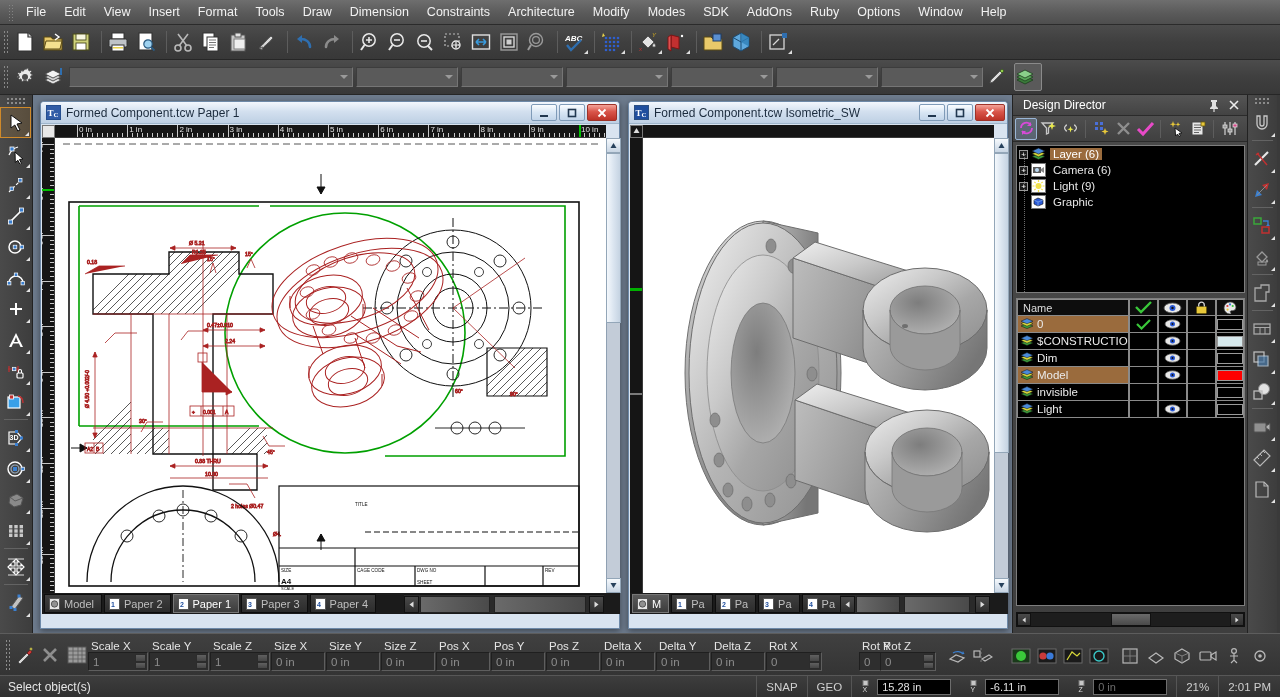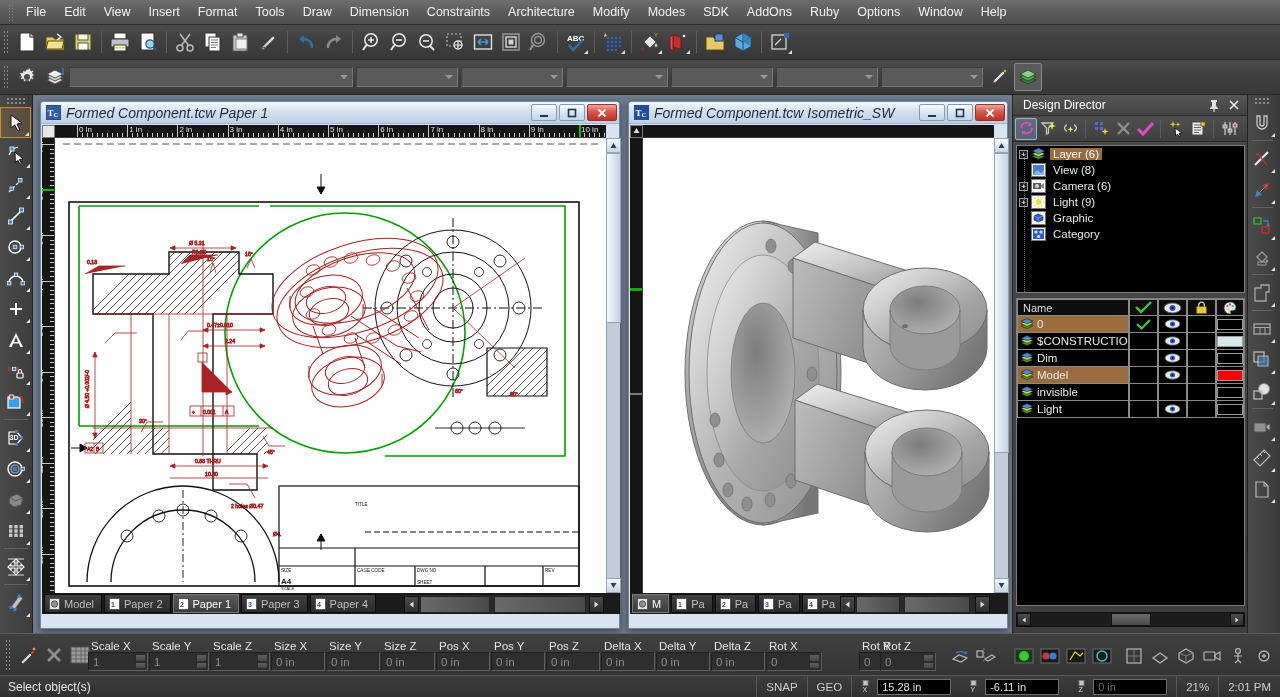--- a/index.html
+++ b/index.html
@@ -29,22 +29,22 @@
     position:absolute; left:0; width:1280px;
     background:linear-gradient(#4c4c4c,#3f3f3f 50%,#383838);
     border-bottom:1px solid #262626;
     display:flex; align-items:center;
   }
   #toolbar1{ top:25px; height:35px; }
   #toolbar2{ top:60px; height:35px; }
   .tbgrip{ width:6px; height:24px; margin:0 4px 0 3px;
     background-image:radial-gradient(circle,#888 40%,transparent 42%);
     background-size:3px 4px;}
-  .tbtn{ width:28px; height:28px; display:flex; align-items:center; justify-content:center;
-    border:1px solid transparent; border-radius:2px; position:relative; cursor:default;}
+  .tbtn{ width:28px; height:28px; display:flex; align-items:center; 
+    border:1px solid transparent; border-radius:2px; position:relative; cursor:default;font-style:italic;}
   .tbsep{ width:1px; height:22px; background:#2a2a2a; border-right:1px solid #5d5d5d; margin:0 4px; }
   .tbtn .corner{ position:absolute; right:1px; bottom:1px; width:0;height:0;
     border-left:4px solid transparent; border-bottom:4px solid #ddd;}
 
   
   .combo{ height:20px; background:#5a5a5a; border:1px solid #757575;
     border-top-color:#3d3d3d; border-left-color:#3d3d3d;
     margin-right:3px; position:relative; display:flex; align-items:center;}
   .combo .arw{ position:absolute; right:4px; top:7px; width:0;height:0;
     border-left:4px solid transparent;border-right:4px solid transparent;border-top:4px solid #9a9a9a;}
@@ -79,21 +79,21 @@
   
   .mdi{ position:absolute; background:#d9e4f0;
     border:1px solid #6d89a8; border-radius:4px 4px 0 0;
     box-shadow:0 2px 6px rgba(0,0,0,.45); }
   .mdi-title{ height:22px;
     background:linear-gradient(#f2f7fd,#d3e0ef 45%,#bed0e4);
     border-bottom:1px solid #9fb6cc;
     border-radius:3px 3px 0 0;
     display:flex; align-items:center; padding:0 2px 0 5px; }
   .mdi-icon{ width:15px; height:15px; margin-right:5px; flex:0 0 auto;}
-  .mdi-name{ font-size:14px; color:#1b2b3d; flex:1; white-space:nowrap; overflow:hidden;font-style:italic;}
+  .mdi-name{ font-size:12px; color:#1b2b3d; flex:1; white-space:nowrap; overflow:hidden;}
   .wbtn{ width:26px;height:17px; margin-left:2px;
     border:1px solid #7f9bb8; border-radius:2px;
     background:linear-gradient(#fbfdff,#d8e6f4 50%,#c2d5e9);
     display:flex;align-items:center;justify-content:center; cursor:default;}
   .wbtn.close{ background:linear-gradient(#f4a49a,#d9554a 45%,#bc3227);
     border-color:#9e3228; width:30px;}
 
   
   .ruler-h{ position:absolute; height:13px; background:#151515; color:#d8d8d8;
     font-size:8px; overflow:hidden; border-bottom:1px solid #3a3a3a;}
@@ -1572,31 +1572,20 @@
         <span class="tico">
           <svg width="15" height="14" viewBox="0 0 15 14">
               <path d="M1 9.5l6.5-3 6.5 3-6.5 3z" fill="#3a9a3a" stroke="#111" stroke-width=".6"></path>
               <path d="M1 6.8l6.5-3 6.5 3-6.5 3z" fill="#d8d83a" stroke="#111" stroke-width=".6"></path>
               <path d="M1 4.1l6.5-3 6.5 3-6.5 3z" fill="#4a8ad8" stroke="#111" stroke-width=".6"></path>
             </svg>
         </span>
         <span class="tlab sel">Layer (6)</span>
       </div>
       <div class="trow">
-        <span class="tnone"></span>
-        <span class="tico">
-          <svg width="15" height="14" viewBox="0 0 15 14">
-              <rect x="0.5" y="0.5" width="14" height="13" fill="#fff" stroke="#777"></rect>
-              <rect x="2" y="2" width="11" height="10" fill="#4a7ad8"></rect>
-              <path d="M2 12l4-5 4 3 3-3v5z" fill="#88b0ee"></path>
-            </svg>
-        </span>
-        <span class="tlab">View (8)</span>
-      </div>
-      <div class="trow">
         <span class="tplus">+</span>
         <span class="tico">
           <svg width="15" height="14" viewBox="0 0 15 14">
               <rect x="0.5" y="0.5" width="14" height="13" fill="#fff" stroke="#777"></rect>
               <rect x="2" y="4" width="8" height="6" fill="#5a5a5a"></rect>
               <path d="M10 6l3-2v6l-3-2z" fill="#888"></path>
               <circle cx="6" cy="7" r="2" fill="#bcd8f0"></circle>
             </svg>
         </span>
         <span class="tlab">Camera (6)</span>
@@ -1617,33 +1606,20 @@
       <div class="trow">
         <span class="tnone"></span>
         <span class="tico">
           <svg width="15" height="14" viewBox="0 0 15 14">
               <rect x="0.5" y="0.5" width="14" height="13" fill="#fff" stroke="#777"></rect>
               <path d="M3 9V5l4-2 5 2v4l-5 2z" fill="#2a5ad8" stroke="#111" stroke-width=".6"></path>
               <path d="M3 5l4 2 5-2M7 7v4" stroke="#88b0ee" stroke-width=".7" fill="none"></path>
             </svg>
         </span>
         <span class="tlab">Graphic</span>
-      </div>
-      <div class="trow">
-        <span class="tnone"></span>
-        <span class="tico">
-          <svg width="15" height="14" viewBox="0 0 15 14">
-              <rect x="0.5" y="0.5" width="14" height="13" fill="#fff" stroke="#777"></rect>
-              <rect x="2" y="2" width="11" height="10" fill="#2a5ad8"></rect>
-              <circle cx="5" cy="5" r="1.6" fill="#dfe9fb"></circle>
-              <circle cx="10" cy="5" r="1.6" fill="#dfe9fb"></circle>
-              <circle cx="7.5" cy="9.5" r="1.6" fill="#dfe9fb"></circle>
-            </svg>
-        </span>
-        <span class="tlab">Category</span>
       </div>
     </div>
 
     <div class="lyr">
       <div class="lhead">
         <div class="hc" style="width:112px; justify-content:flex-start; padding-left:5px;">Name</div>
         <div class="hc" style="width:29px">
           <svg width="17" height="13" viewBox="0 0 17 13">
               <path d="M1 6l5 5L16 1" fill="none" stroke="#3ac83a" stroke-width="2.4"></path>
             </svg>

